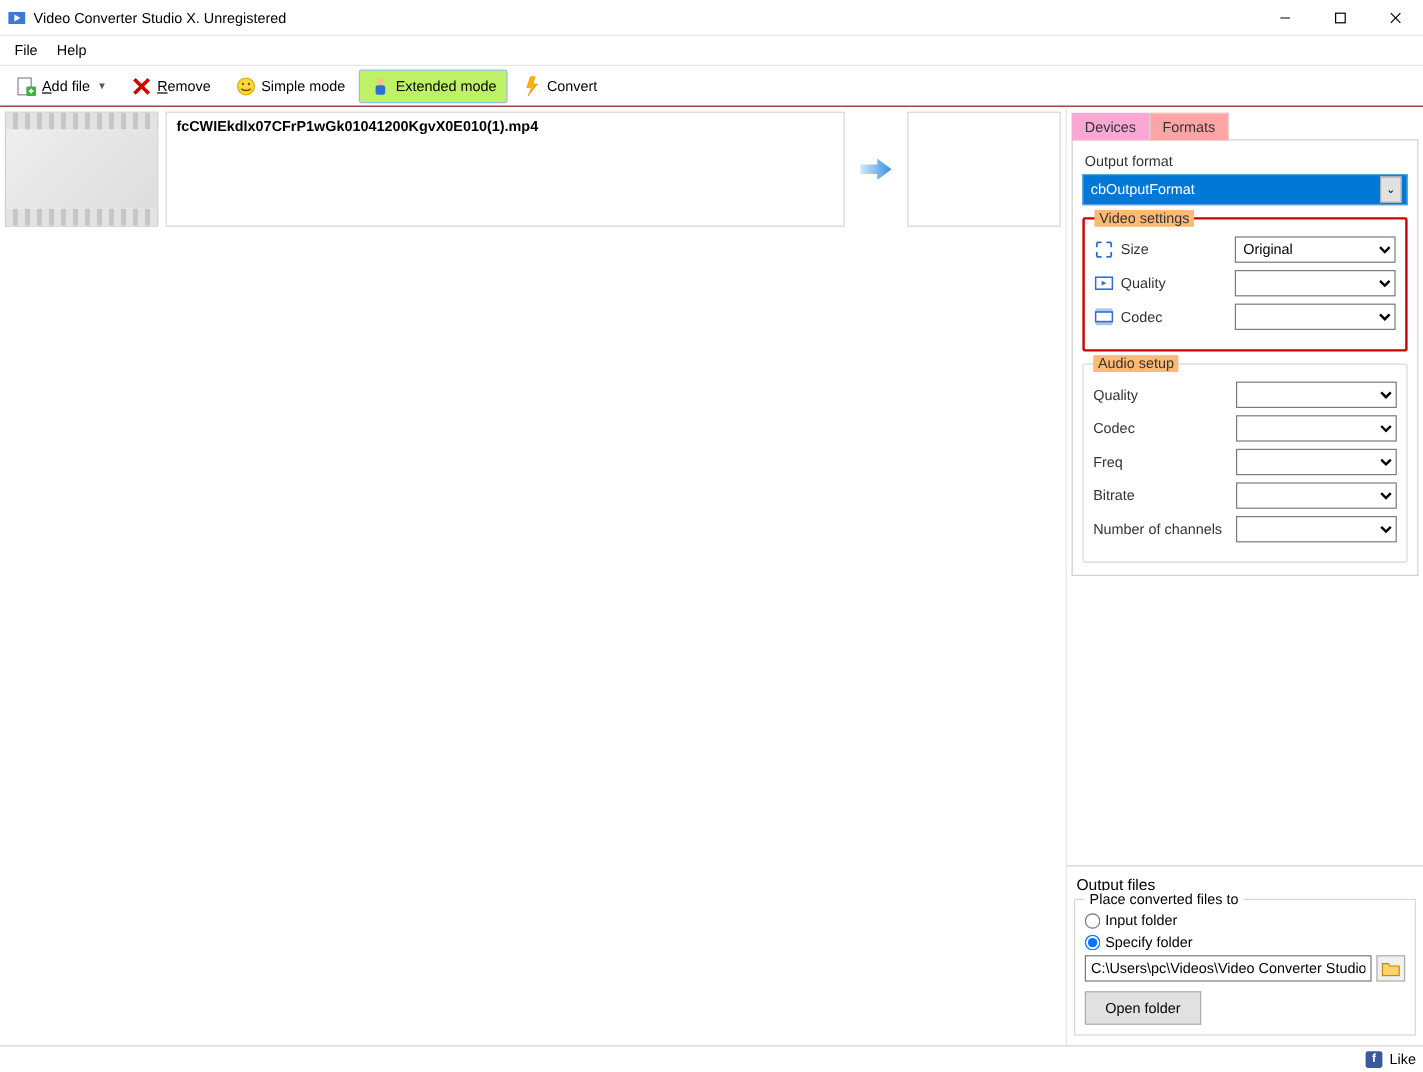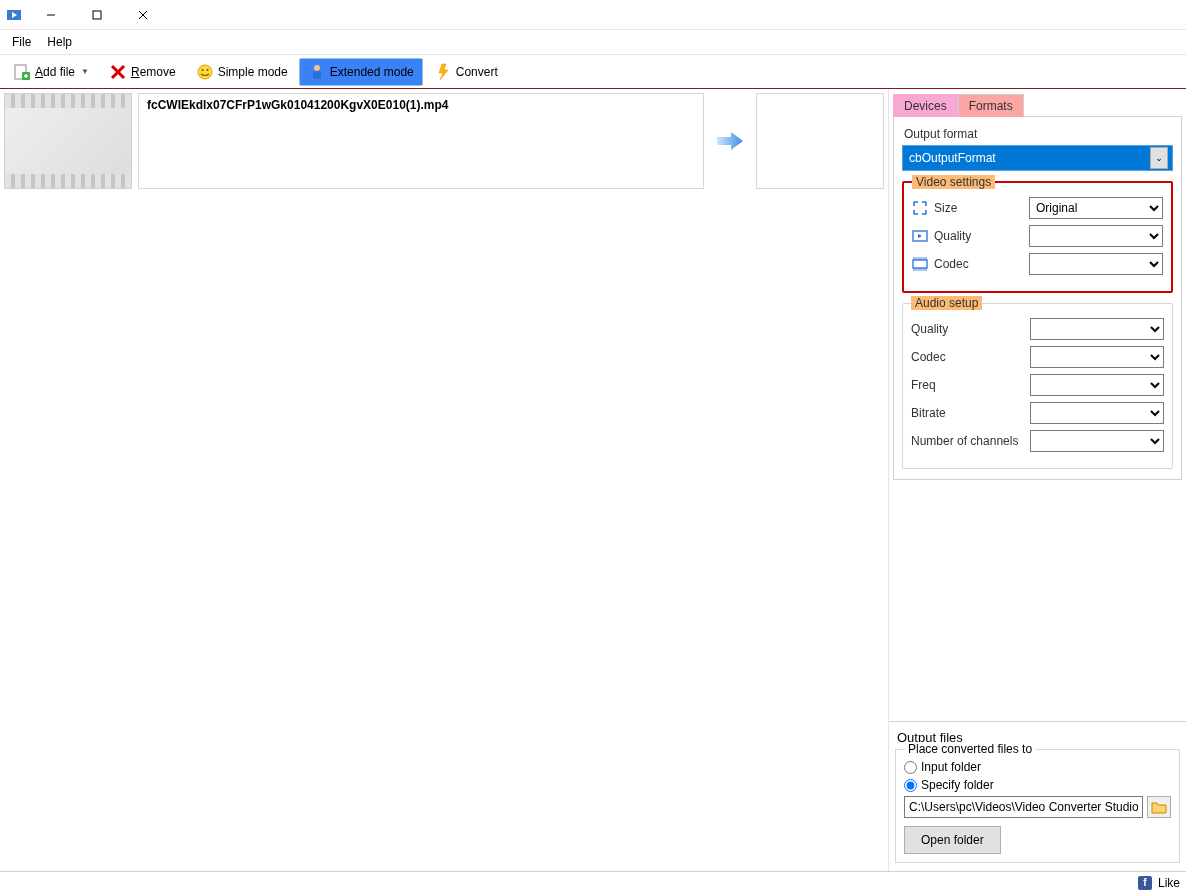--- a/index.html
+++ b/index.html
@@ -11,21 +11,21 @@
 .titlebar .title { flex: 1; color: #000; font-size: 12px; }
 .titlebar .winbtn { width: 46px; height: 30px; display: flex; align-items: center; justify-content: center; color: #000; }
 
 
 .menubar { height: 25px; display: flex; align-items: center; padding: 0 4px; border-bottom: 1px solid #e5e5e5; }
 .menubar .menuitem { padding: 3px 8px; cursor: default; }
 
 
 .toolbar { height: 34px; display: flex; align-items: center; padding: 2px 4px; gap: 2px; border-bottom: 1px solid #7f1d1d; }
 .toolbtn { height: 28px; display: inline-flex; align-items: center; padding: 0 8px; border: 1px solid transparent; border-radius: 2px; gap: 4px; cursor: default; }
-.toolbtn.active { background: #3b82f6; border-color: #92c0e0; }
+.toolbtn.active { background: #bef264; border-color: #92c0e0; }
 .toolbtn .drop { font-size: 8px; color: #555; margin-left: 2px; }
 .toolbtn u { text-decoration: underline; }
 .tico { width: 18px; height: 18px; display: inline-block; }
 
 
 .main { display: flex; height: calc(893px - 30px - 25px - 34px - 22px); }
 .left { flex: 1; padding: 4px; overflow: auto; }
 .right { width: 298px; border-left: 1px solid #e5e5e5; display: flex; flex-direction: column; }
 
 
@@ -76,20 +76,21 @@
 </head>
 <body>
 
 <div class="titlebar">
   <span class="app-icon">
     <svg viewBox="0 0 16 16">
         <rect x="1" y="3" width="14" height="10" fill="#3a7bd5"></rect>
         <polygon points="6,5 6,11 11,8" fill="#fff"></polygon>
       </svg>
   </span>
+  <span class="title">Video Converter Studio X. Unregistered</span>
   <div class="winbtn">
       <svg width="10" height="10">
         <line x1="1" y1="5" x2="9" y2="5" stroke="#000" stroke-width="1"></line>
       </svg>
     </div>
   <div class="winbtn">
       <svg width="10" height="10">
         <rect x="1" y="1" width="8" height="8" fill="none" stroke="#000" stroke-width="1"></rect>
       </svg>
     </div>

